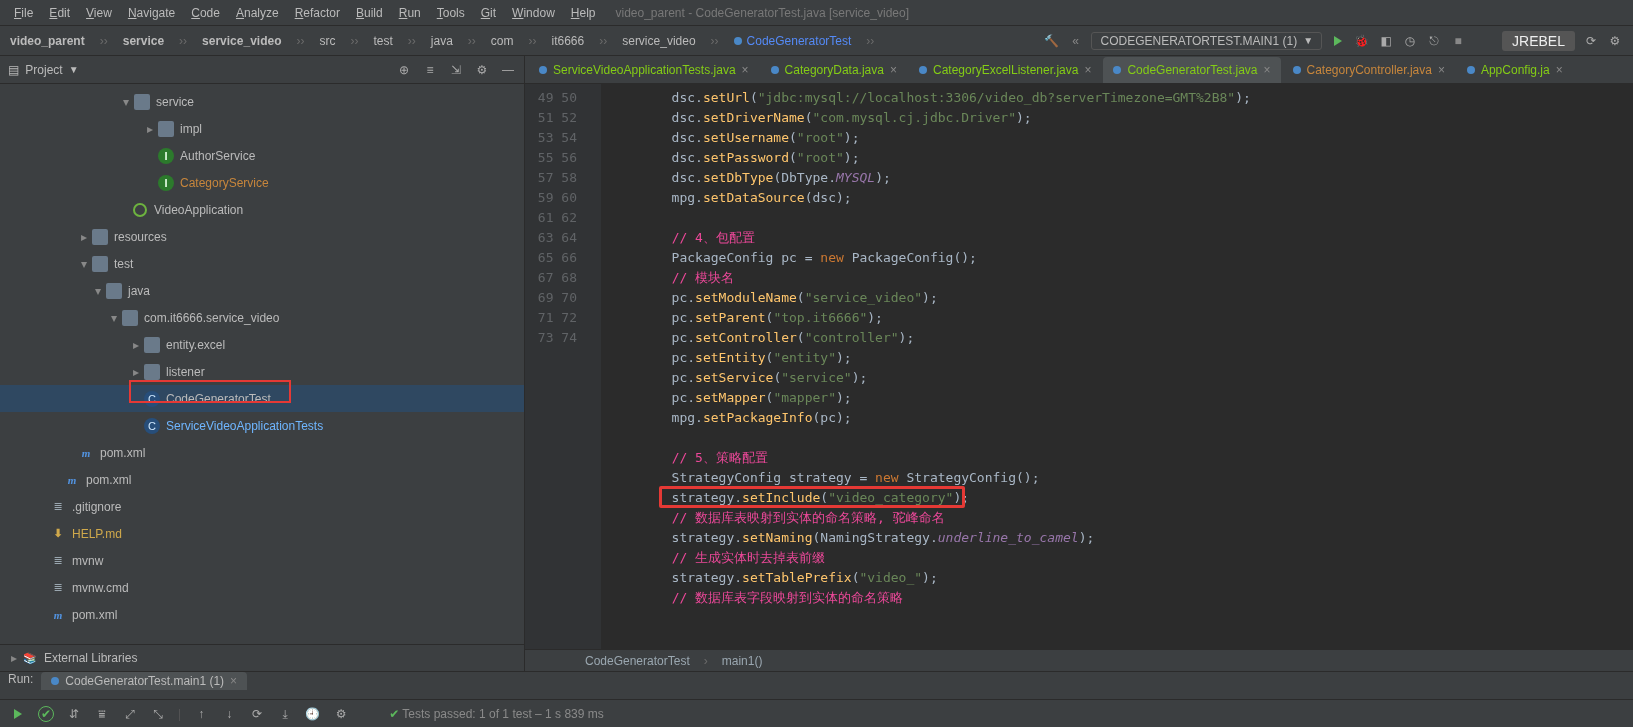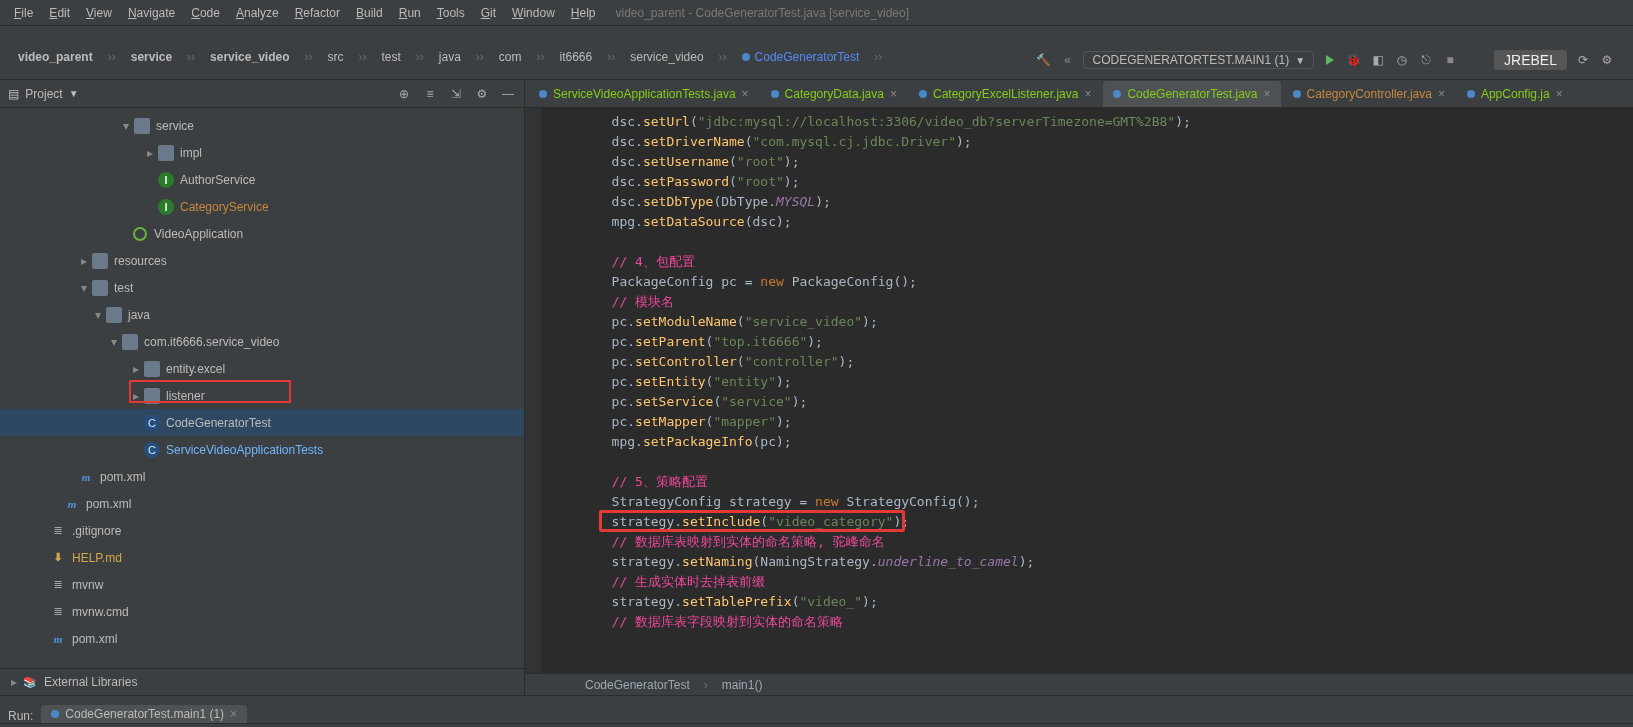--- a/index.html
+++ b/index.html
@@ -19,25 +19,24 @@
     padding:0 6px;
     background:#3c3f41;
     border-bottom:1px solid #2b2b2b;
   }
   .menubar .menu-item { padding:0 8px; cursor:pointer; color:#bbbbbb;}
   .menubar .menu-item u { text-decoration:underline; }
   .menubar .title-hint{ margin-left:12px; color:#787878;}
   
   .navbar {
     height:30px;
-    display:flex; align-items:flex-start;
-    padding:0 12px;
+    display:flex; align-items:center;
+    padding:0 4px;
     background:#3c3f41;
     border-bottom:1px solid #2b2b2b;
-    margin-top:24px;
   }
   .crumbs { display:flex; align-items:center; flex:1;}
   .crumb { padding:0 6px; color:#bbbbbb; display:flex; align-items:center;}
   .crumb .caret { color:#6a6a6a; padding:0 3px;}
   .crumb.link { color:#548af7;}
   .crumb.link .dot { width:8px;height:8px;border-radius:50%;background:#4a88c7;display:inline-block;margin-right:5px;}
   .right-tools { display:flex; align-items:center; gap:8px; padding-right:6px;}
   .run-config {
     display:flex; align-items:center;
     border:1px solid #555; border-radius:3px;
@@ -86,21 +85,21 @@
   .gutter.fold { width:16px; background:#313335; padding:4px 0 0 0; text-align:center;}
   .code { flex:1; font-family:Consolas,monospace; font-size:13px; line-height:20px; padding:4px 0 0 8px; color:#a9b7c6; white-space:pre; position:relative;}
   .s-orange{color:#cc7832;}
   .s-yellow{color:#ffc66d;}
   .s-green{color:#6a8759;}
   .s-grey{color:#ec4899;}
   .s-purple{color:#9876aa; font-style:italic;}
   .red-hl { position:absolute; border:3px solid #e53935; border-radius:2px; pointer-events:none;}
   .code-crumb { height:22px; background:#3c3f41; border-top:1px solid #2b2b2b; padding-left:60px; display:flex; align-items:center; gap:14px; color:#9aa7b0; font-size:12px;}
   
-  .runbar { height:28px; background:#3c3f41; border-top:1px solid #2b2b2b; display:flex; align-items:flex-end;}
+  .runbar { height:28px; background:#3c3f41; border-top:1px solid #2b2b2b; display:flex; align-items:flex-start;}
   .runbar .lbl{padding:0 8px;}
   .runbar .runtab{ display:flex; align-items:center; gap:6px; background:#4e5254; padding:2px 10px; border-top-left-radius:4px;border-top-right-radius:4px;}
   .runbar .runtab .x{color:#888;}
   
   .statusbar { height:28px; background:#3c3f41; border-top:1px solid #2b2b2b; display:flex; align-items:center;}
   .statusbar .tool-row{ display:flex; align-items:center; gap:12px; padding:0 10px;}
   .statusbar .check{ color:#5cb85c;}
   .statusbar .msg{ color:#8a8a8a; margin-left:30px;text-align:right;}
   .caret::before{content:"\203A"; color:#6a6a6a;}
   .arrow-down::before{content:"\25BE";}
@@ -346,20 +345,47 @@
           <span class="tlabel">CategoryController.java</span>
           <span class="x">×</span>
         </div>
         <div class="tab link">
           <span class="dot"></span>
           <span class="tlabel">AppConfig.ja</span>
           <span class="x">×</span>
         </div>
       </div>
     <div class="code-area">
+      <div class="gutter" id="gutter">49
+50
+51
+52
+53
+54
+55
+56
+57
+58
+59
+60
+61
+62
+63
+64
+65
+66
+67
+68
+69
+70
+71
+72
+73
+74
+</div>
       <div class="gutter fold"></div>
       <div class="code" id="code">        dsc.<span class="s-yellow">setUrl</span>(<span class="s-green">"jdbc:mysql://localhost:3306/video_db?serverTimezone=GMT%2B8"</span>);
         dsc.<span class="s-yellow">setDriverName</span>(<span class="s-green">"com.mysql.cj.jdbc.Driver"</span>);
         dsc.<span class="s-yellow">setUsername</span>(<span class="s-green">"root"</span>);
         dsc.<span class="s-yellow">setPassword</span>(<span class="s-green">"root"</span>);
         dsc.<span class="s-yellow">setDbType</span>(DbType.<span class="s-purple">MYSQL</span>);
         mpg.<span class="s-yellow">setDataSource</span>(dsc);
 
         <span class="s-grey">// 4、包配置</span>
         PackageConfig pc = <span class="s-orange">new</span> PackageConfig();

